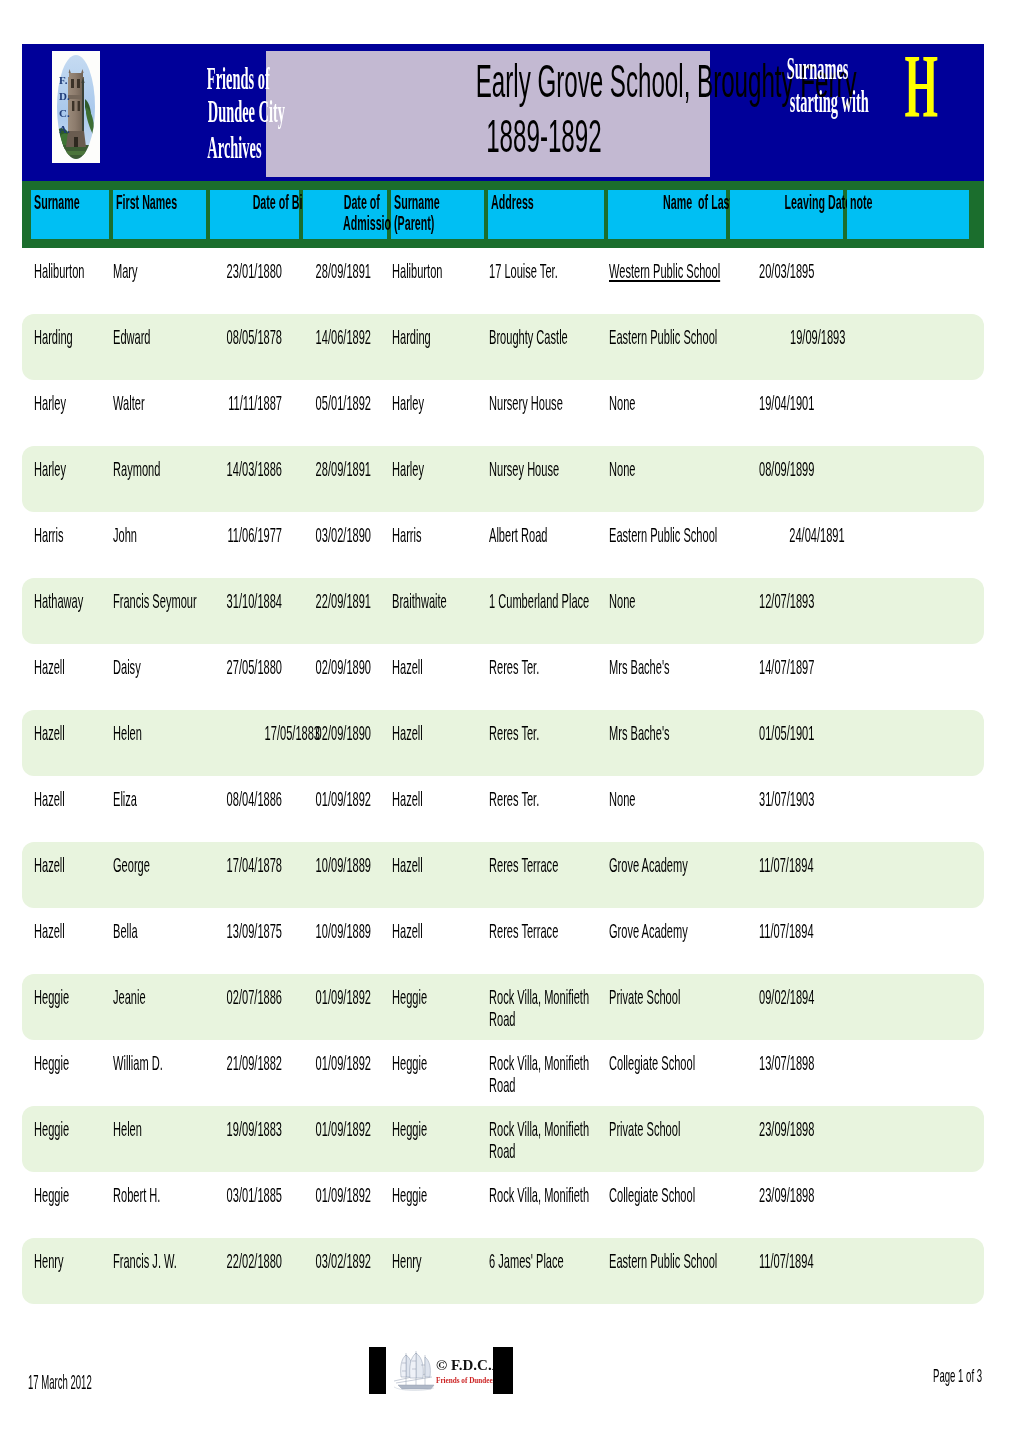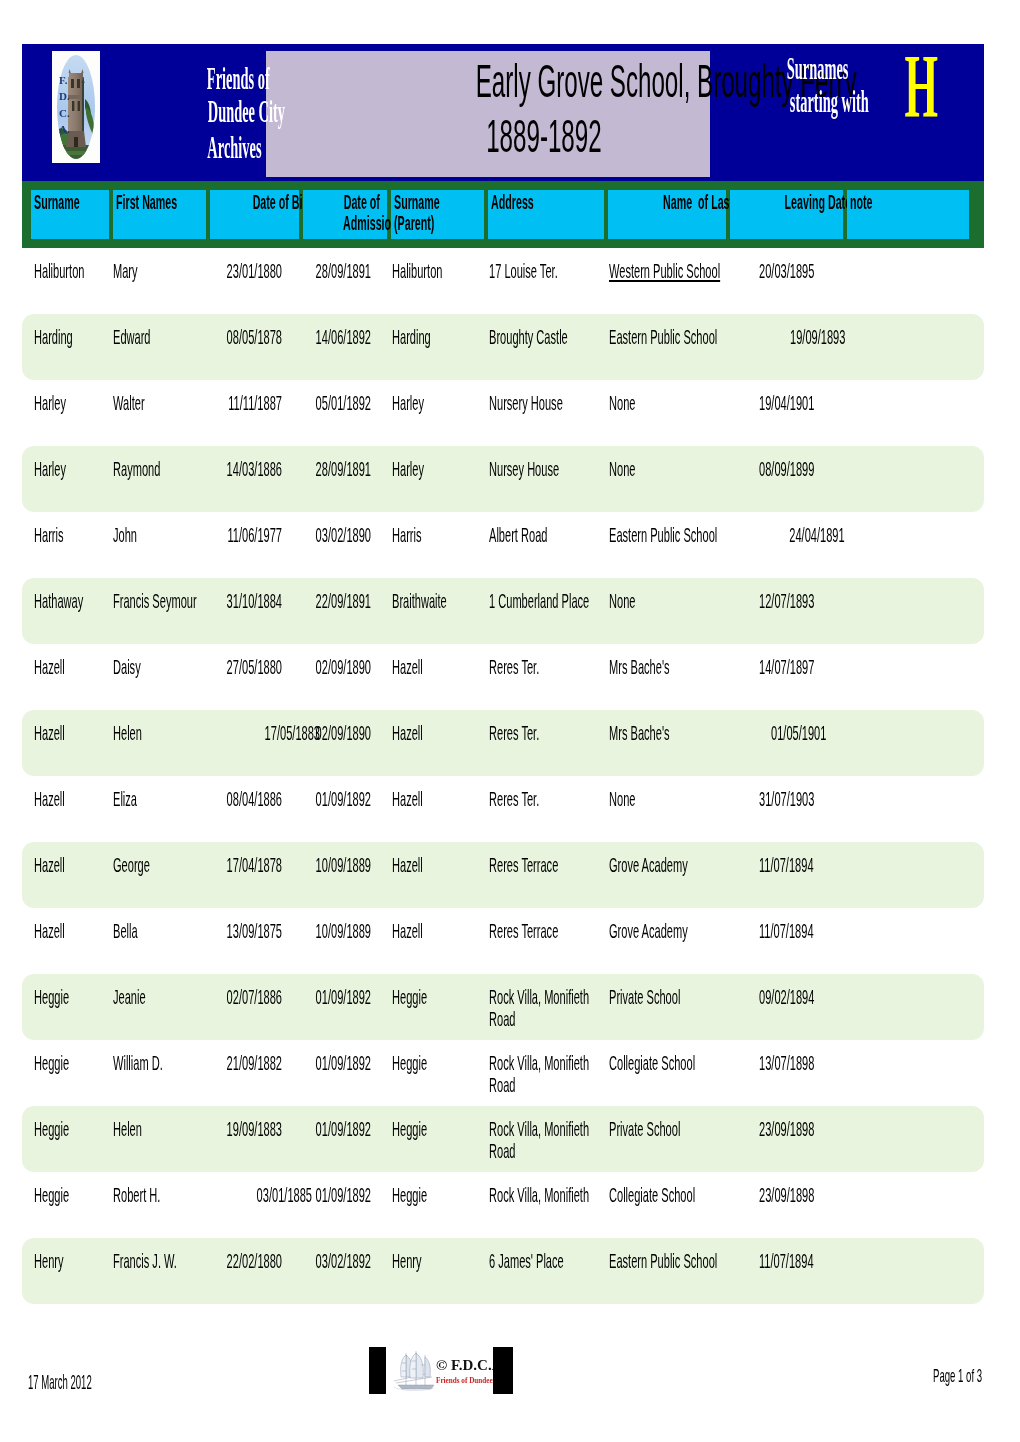--- a/index.html
+++ b/index.html
@@ -271,21 +271,21 @@
         <div class="cell" style="left: 825px; width: 220px;"><i></i></div>
       </div>
       <div class="row alt">
         <div class="cell" style="left: 12px; width: 220px;"><i>Hazell</i></div>
         <div class="cell" style="left: 91.3px; width: 220px;"><i>Helen</i></div>
         <div class="cell r" style="left: 123px; width: 140px; padding-left: 35px;"><i>17/05/1883</i></div>
         <div class="cell r" style="left: 209.3px; width: 140px;"><i>02/09/1890</i></div>
         <div class="cell" style="left: 369.9px; width: 220px;"><i>Hazell</i></div>
         <div class="cell" style="left: 467.4px; width: 220px;"><i>Reres Ter.</i></div>
         <div class="cell" style="left: 586.5px; width: 220px;"><i>Mrs Bache's</i></div>
-        <div class="cell" style="left: 736.6px; width: 220px; margin-left: 12px;"><i>01/05/1901</i></div>
+        <div class="cell" style="left: 736.6px; width: 220px;"><i>01/05/1901</i></div>
         <div class="cell" style="left: 825px; width: 220px;"><i></i></div>
       </div>
       <div class="row">
         <div class="cell" style="left: 12px; width: 220px;"><i>Hazell</i></div>
         <div class="cell" style="left: 91.3px; width: 220px;"><i>Eliza</i></div>
         <div class="cell r" style="left: 120.4px; width: 140px;"><i>08/04/1886</i></div>
         <div class="cell r" style="left: 209.3px; width: 140px;"><i>01/09/1892</i></div>
         <div class="cell" style="left: 369.9px; width: 220px;"><i>Hazell</i></div>
         <div class="cell" style="left: 467.4px; width: 220px;"><i>Reres Ter.</i></div>
         <div class="cell" style="left: 586.5px; width: 220px;"><i>None</i></div>
@@ -343,21 +343,21 @@
         <div class="cell r" style="left: 209.3px; width: 140px;"><i>01/09/1892</i></div>
         <div class="cell" style="left: 369.9px; width: 220px;"><i>Heggie</i></div>
         <div class="cell" style="left: 467.4px; width: 220px;"><i>Rock Villa, Monifieth</i><i>Road</i></div>
         <div class="cell" style="left: 586.5px; width: 220px;"><i>Private School</i></div>
         <div class="cell" style="left: 736.6px; width: 220px;"><i>23/09/1898</i></div>
         <div class="cell" style="left: 825px; width: 220px;"><i></i></div>
       </div>
       <div class="row">
         <div class="cell" style="left: 12px; width: 220px;"><i>Heggie</i></div>
         <div class="cell" style="left: 91.3px; width: 220px;"><i>Robert H.</i></div>
-        <div class="cell r" style="left: 120.4px; width: 140px; padding-left: 30px;"><i>03/01/1885</i></div>
+        <div class="cell r" style="left: 120.4px; width: 140px;"><i>03/01/1885</i></div>
         <div class="cell r" style="left: 209.3px; width: 140px;"><i>01/09/1892</i></div>
         <div class="cell" style="left: 369.9px; width: 220px;"><i>Heggie</i></div>
         <div class="cell" style="left: 467.4px; width: 220px;"><i>Rock Villa, Monifieth</i></div>
         <div class="cell" style="left: 586.5px; width: 220px;"><i>Collegiate School</i></div>
         <div class="cell" style="left: 736.6px; width: 220px;"><i>23/09/1898</i></div>
         <div class="cell" style="left: 825px; width: 220px;"><i></i></div>
       </div>
       <div class="row alt">
         <div class="cell" style="left: 12px; width: 220px;"><i>Henry</i></div>
         <div class="cell" style="left: 91.3px; width: 220px;"><i>Francis J. W.</i></div>

